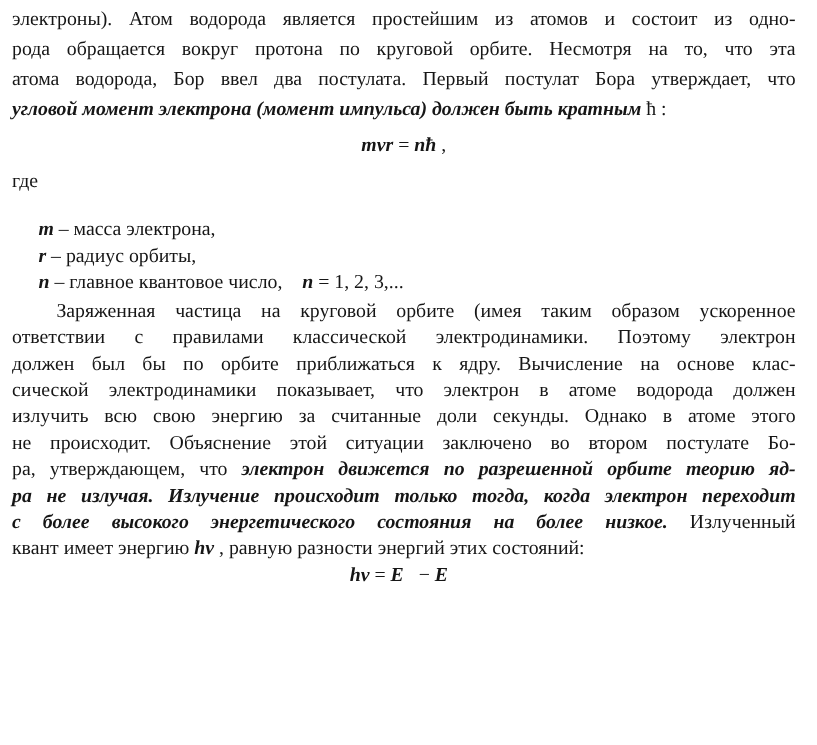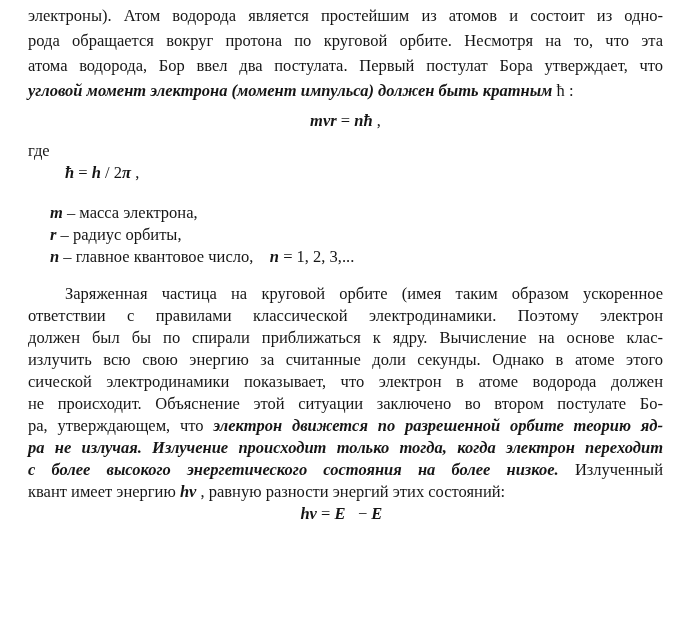--- a/index.html
+++ b/index.html
@@ -11,21 +11,21 @@
     height: 621px;
     overflow: hidden;
     background: #ffffff;
     font-family: "Liberation Serif", serif;
     color: #161616;
   }
   .doc {
     box-sizing: border-box;
     width: 681px;
     height: 621px;
-    padding: 3px 18px 0 28px;
+    padding: 3px 18px 0 10px;
     font-size: 16.5px;
     overflow: hidden;
   }
   .blk { margin: 0; }
   .line {
     position: relative;
     overflow: visible;
     white-space: normal;
   }
   .line.j {
@@ -47,34 +47,31 @@
       <div class="line j" style="line-height: 25px; height: 25px;"><span>рода обращается вокруг протона по круговой орбите. Несмотря на то, что эта</span></div>
       <div class="line j" style="line-height: 25px; height: 25px;"><span>атома водорода, Бор ввел два постулата. Первый постулат Бора утверждает, что</span></div>
       <div class="line" style="line-height: 25px; height: 25px;"><span class="it">угловой момент электрона (момент импульса) должен быть кратным</span><span> ħ :</span></div>
     </div>
     <div class="blk" style="margin-top: 5px;">
       <div class="line c" style="line-height: 25px; height: 25px;"><span class="it">mvr</span><span> = </span><span class="it">nħ</span><span> ,</span></div>
     </div>
     <div class="blk" style="margin-top: 7px;">
       <div class="line" style="line-height: 22px; height: 22px;"><span>где</span></div>
     </div>
-    <div class="blk">
-      <div class="line" style="line-height: 22px; height: 22px; text-indent: 37px;"><span class="it">ħ</span><span> = </span><span class="it">h</span><span> / 2</span><span class="it">π</span><span> ,</span></div>
-    </div>
     <div class="blk" style="margin-top: 18px; padding-left: 22px;">
       <div class="line" style="line-height: 22px; height: 22px;"><span class="it">m</span><span> – масса электрона,</span></div>
       <div class="line" style="line-height: 22px; height: 22px;"><span class="it">r</span><span> – радиус орбиты,</span></div>
       <div class="line" style="line-height: 22px; height: 22px;"><span class="it">n</span><span> – главное квантовое число,   </span><span class="it">n</span><span> = 1, 2, 3,...</span></div>
     </div>
-    <div class="blk" style="margin-top: 15px;">
+    <div class="blk" style="margin-top: 2px;">
       <div class="line j" style="line-height: 22px; height: 22px; text-indent: 37px;"><span>Заряженная частица на круговой орбите (имея таким образом ускоренное</span></div>
       <div class="line j" style="line-height: 22px; height: 22px;"><span>ответствии с правилами классической электродинамики. Поэтому электрон</span></div>
-      <div class="line j" style="line-height: 22px; height: 22px;"><span>должен был бы по спирали приближаться к ядру. Вычисление на основе клас-</span></div>
+      <div class="line j" style="line-height: 22px; height: 22px;"><span>должен был бы по орбите приближаться к ядру. Вычисление на основе клас-</span></div>
+      <div class="line j" style="line-height: 22px; height: 22px;"><span>сической электродинамики показывает, что электрон в атоме водорода должен</span></div>
       <div class="line j" style="line-height: 22px; height: 22px;"><span>излучить всю свою энергию за считанные доли секунды. Однако в атоме этого</span></div>
-      <div class="line j" style="line-height: 22px; height: 22px;"><span>сической электродинамики показывает, что электрон в атоме водорода должен</span></div>
       <div class="line j" style="line-height: 22px; height: 22px;"><span>не происходит. Объяснение этой ситуации заключено во втором постулате Бо-</span></div>
       <div class="line j" style="line-height: 22px; height: 22px;"><span>ра, утверждающем, что </span><span class="it">электрон движется по разрешенной орбите теорию яд-</span></div>
       <div class="line j" style="line-height: 22px; height: 22px;"><span class="it">ра не излучая. Излучение происходит только тогда, когда электрон переходит</span></div>
       <div class="line j" style="line-height: 22px; height: 22px;"><span class="it">с более высокого энергетического состояния на более низкое.</span><span> Излученный</span></div>
       <div class="line" style="line-height: 22px; height: 22px;"><span>квант имеет энергию </span><span class="it">hν</span><span> , равную разности энергий этих состояний:</span></div>
     </div>
     <div class="blk">
       <div class="line c" style="line-height: 22px; height: 22px;"><span class="it">hν</span><span> = </span><span class="it">E</span><span>  − </span><span class="it">E</span><span> </span></div>
     </div>
   </div>

